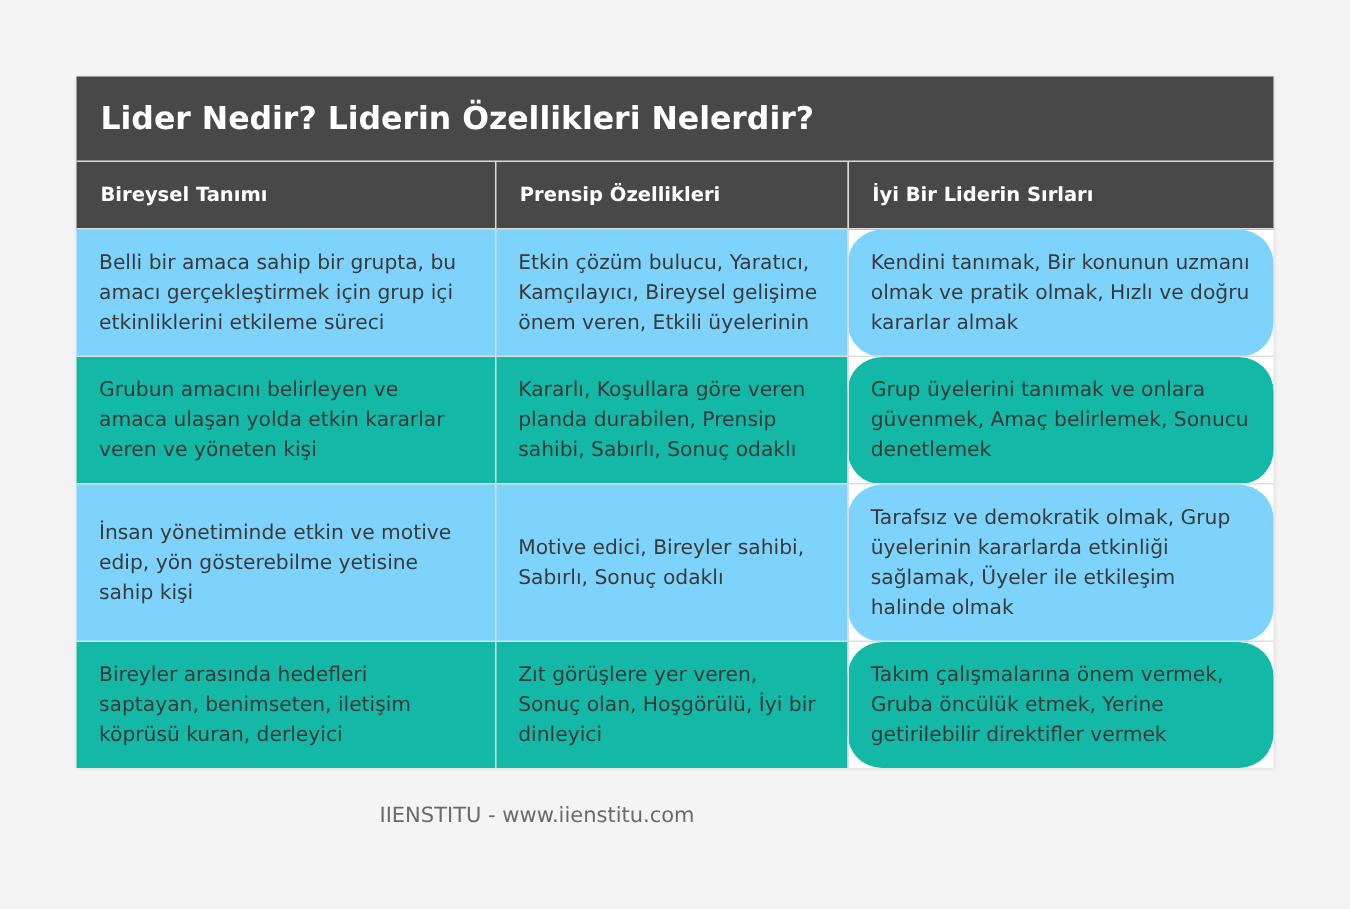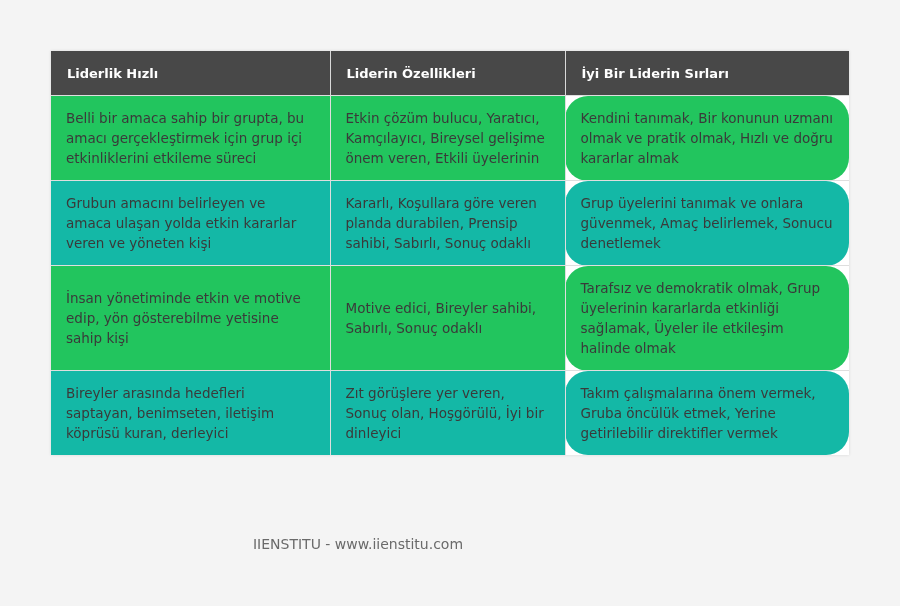--- a/index.html
+++ b/index.html
@@ -58,49 +58,50 @@
     td {
       font-size: 13.5px;
       color: #3a3a3a;
       line-height: 20px;
       padding: 0 15px;
       vertical-align: middle;
       border-right: 1px solid #dedede;
       border-top: 1px solid #dedede;
     }
     td:last-child { border-right: none; border-radius: 23px; }
-    tr.row-white td { background: #22c55e; }
+    tr.row-white td { background: #7dd3fc; }
     tr.row-grey td { background: #14b8a6; }
     tr.h85 td { height: 84px; }
     tr.h105 td { height: 104px; }
     .footer {
       position: absolute;
       top: 536px;
       left: 0;
       width: 716px;
       text-align: center;
       font-size: 14px;
       color: #6a6a6a;
     }
   </style>
 </head>
 <body>
 
 <div class="page">
   <div class="table-wrap">
+    <div class="title-bar">Lider Nedir? Liderin Özellikleri Nelerdir?</div>
     <table>
       <colgroup>
         <col class="c1">
           <col class="c2">
           <col class="c3">
       </colgroup>
       <thead>
         <tr>
-          <th>Liderlik Hızlı</th>
-          <th>Liderin Özellikleri</th>
+          <th>Bireysel Tanımı</th>
+          <th>Prensip Özellikleri</th>
           <th>İyi Bir Liderin Sırları</th>
         </tr>
       </thead>
       <tbody>
         <tr class="row-white h85">
           <td>Belli bir amaca sahip bir grupta, bu amacı gerçekleştirmek için grup içi etkinliklerini etkileme süreci</td>
           <td>Etkin çözüm bulucu, Yaratıcı, Kamçılayıcı, Bireysel gelişime önem veren, Etkili üyelerinin</td>
           <td>Kendini tanımak, Bir konunun uzmanı olmak ve pratik olmak, Hızlı ve doğru kararlar almak</td>
         </tr>
         <tr class="row-grey h85">

